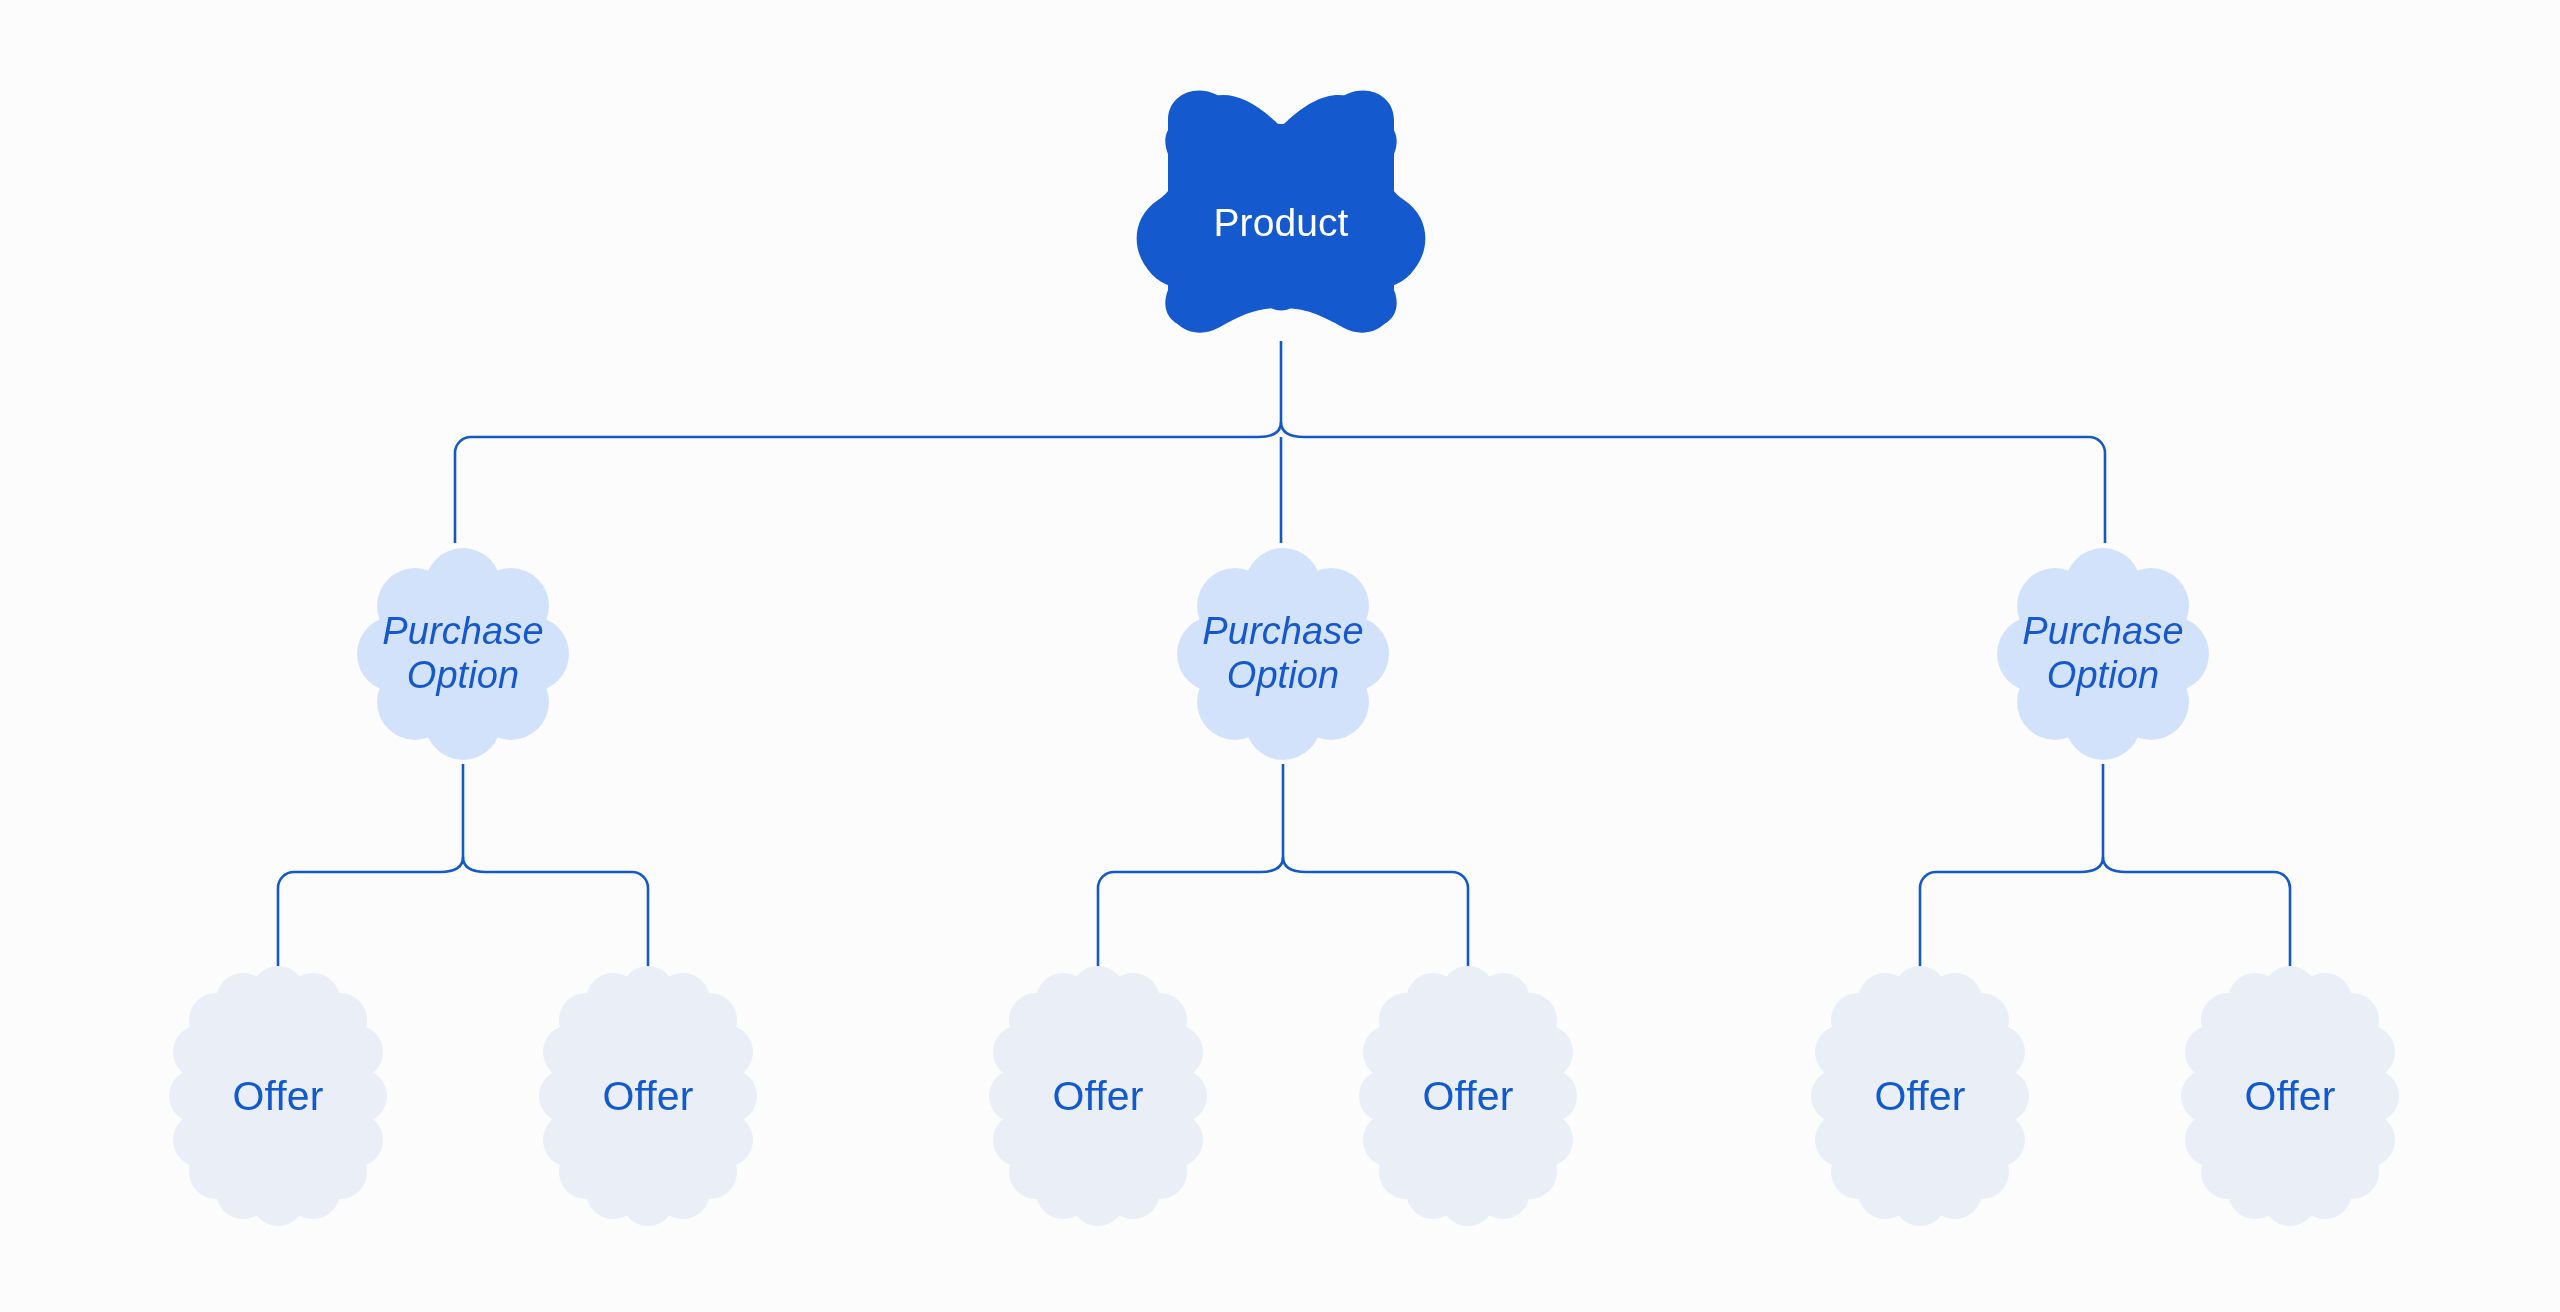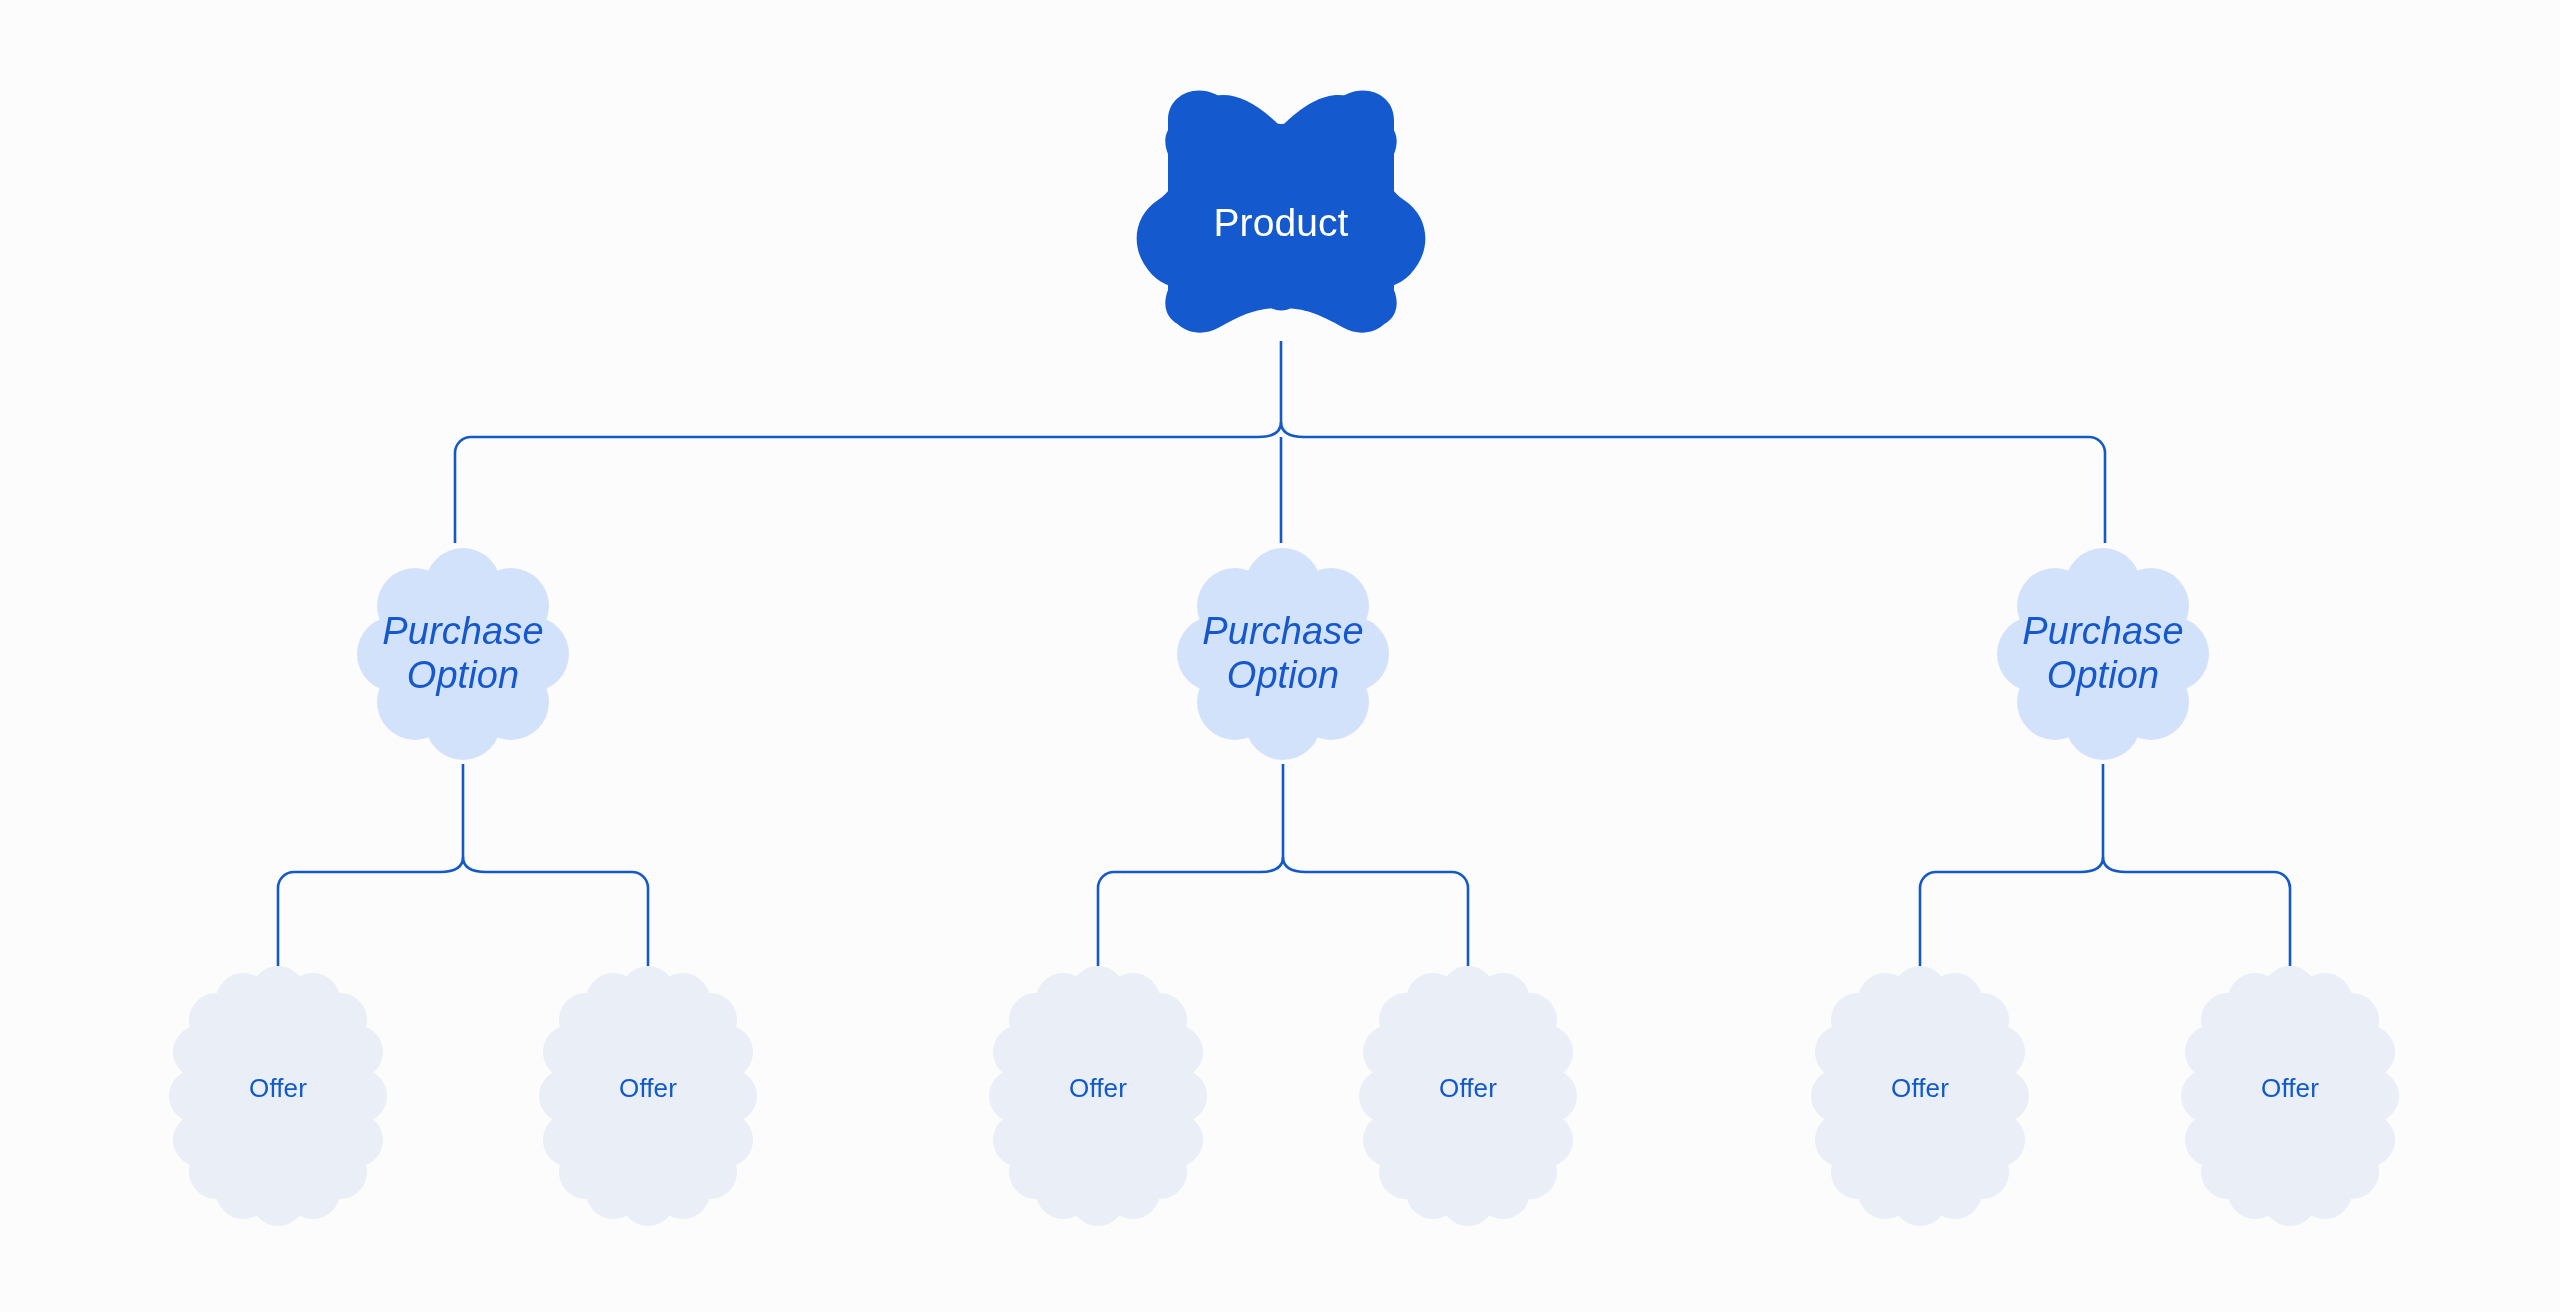--- a/index.html
+++ b/index.html
@@ -37,21 +37,21 @@
     font-weight: 400;
   }
   .label-mid {
     color: #1558cd;
     font-size: 38px;
     font-weight: 400;
     font-style: italic;
   }
   .label-leaf {
     color: #1159cf;
-    font-size: 26px;
+    font-size: 41px;
     font-weight: 400;
   }
 </style>
 </head>
 <body>
 
 <div id="stage">
 
   <svg id="diagram-svg" viewBox="0 0 2560 1312" xmlns="http://www.w3.org/2000/svg">
 

